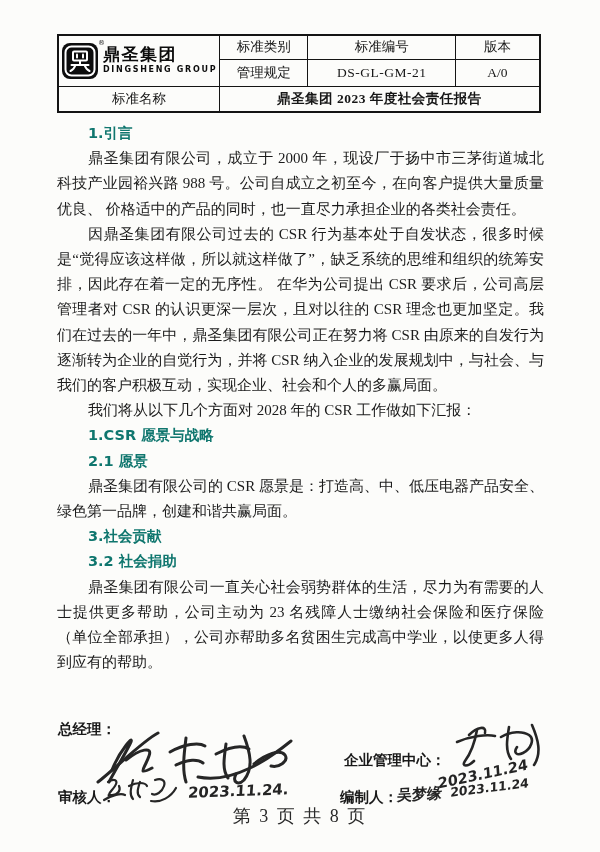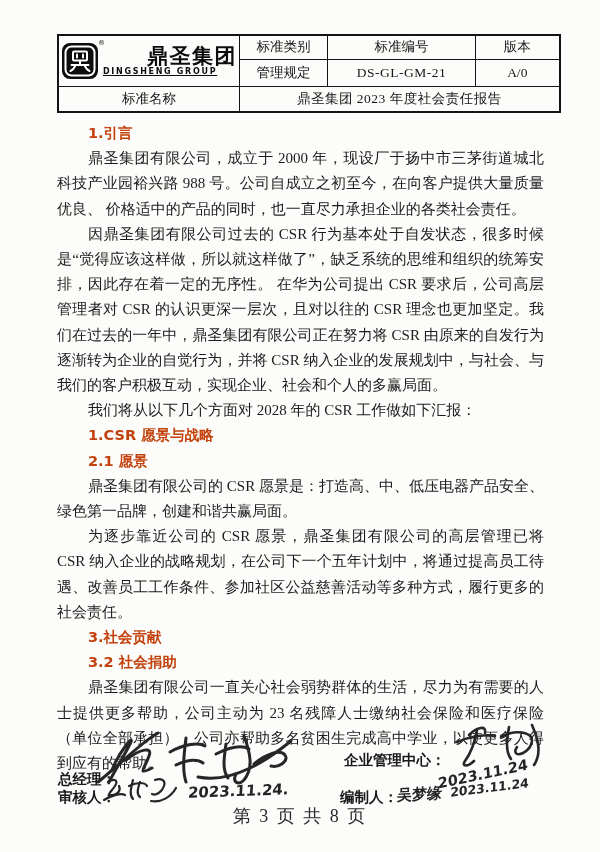--- a/index.html
+++ b/index.html
@@ -24,43 +24,43 @@
     overflow:hidden; white-space:nowrap;
   }
   td.logo-cell { width:160px; height:51px; }
   td.c-cat { width:88px; }
   td.c-num { width:148px; }
   td.c-ver { width:84px; }
   tr.r1 td { height:24px; }
   tr.r2 td { height:27px; }
   tr.r3 td { height:26px; }
   .doc-code { font-family:"Liberation Serif",serif; letter-spacing:0.5px; }
-  .doc-title { font-size:14.5px; font-weight:400; letter-spacing:0.5px;margin-top:44px; }
+  .doc-title { font-size:14.5px; font-weight:700; letter-spacing:0.5px;margin-top:44px; }
 
   .logo-wrap { display:flex; align-items:center; justify-content:center; gap:4px; }
   .logo-badge { position:relative; flex:0 0 auto; width:38px; height:38px; }
   .reg-mark { position:absolute; top:-3px; right:-6px; font-size:7px; color:#1a1a1a;
               font-family:"DejaVu Sans",sans-serif; }
   .logo-text { display:flex; flex-direction:column; align-items:flex-start; line-height:1; }
-  .logo-cn { font-family:Liberation Sans, sans-serif;
-             font-size:21px; font-weight:900; letter-spacing:1.5px; color:#0c0c0c;margin-left:44px; }
+  .logo-cn { font-family:Liberation Mono, monospace;
+             font-size:17px; font-weight:900; letter-spacing:1.5px; color:#0c0c0c; }
   .logo-en { font-family:"DejaVu Sans","Liberation Sans",sans-serif;
-             font-size:8px; font-weight:700; letter-spacing:1.7px; color:#0c0c0c; margin-top:2px;text-decoration:underline; }
+             font-size:8px; font-weight:700; letter-spacing:1.7px; color:#0c0c0c; margin-top:2px; }
 
   
   .content {
     position:absolute; left:57px; top:121px; width:487px;
     font-size:15px; line-height:25.2px;
     text-align:justify; color:#1b1b1b;
   }
   .content p { text-indent:31px; }
   .content .heading {
     text-indent:31px;
     font-family:"DejaVu Sans","Liberation Sans",sans-serif;
-    font-weight:700; font-size:14.5px; color:#c2410c;
+    font-weight:700; font-size:14.5px; color:#0f766e;
   }
 
   
   .label {
     position:absolute; font-size:14.5px; font-weight:600;
     color:#191919; white-space:nowrap;
   }
   .sig-svg { position:absolute; }
   .sig-svg path { fill:none; stroke:#262626; stroke-linecap:round; stroke-linejoin:round; }
   .hand {
@@ -124,27 +124,26 @@
     </table>
 
   <div class="content">
     <div class="heading">1.引言</div>
     <p>鼎圣集团有限公司，成立于 2000 年，现设厂于扬中市三茅街道城北科技产业园裕兴路 988 号。公司自成立之初至今，在向客户提供大量质量优良、 价格适中的产品的同时，也一直尽力承担企业的各类社会责任。</p>
     <p>因鼎圣集团有限公司过去的 CSR 行为基本处于自发状态，很多时候是“觉得应该这样做，所以就这样做了”，缺乏系统的思维和组织的统筹安排，因此存在着一定的无序性。 在华为公司提出 CSR 要求后，公司高层管理者对 CSR 的认识更深一层次，且对以往的 CSR 理念也更加坚定。我们在过去的一年中，鼎圣集团有限公司正在努力将 CSR 由原来的自发行为逐渐转为企业的自觉行为，并将 CSR 纳入企业的发展规划中，与社会、与我们的客户积极互动，实现企业、社会和个人的多赢局面。</p>
     <p>我们将从以下几个方面对 2028 年的 CSR 工作做如下汇报：</p>
     <div class="heading">1.CSR 愿景与战略</div>
     <div class="heading">2.1 愿景</div>
     <p>鼎圣集团有限公司的 CSR 愿景是：打造高、中、低压电器产品安全、绿色第一品牌，创建和谐共赢局面。</p>
-    <p>为逐步靠近公司的 CSR 愿景，鼎圣集团有限公司的高层管理已将 CSR 纳入企业的战略规划，在公司下一个五年计划中，将通过提高员工待遇、改善员工工作条件、参加社区公益慈善活动等多种方式，履行更多的社会责任。</p>
     <div class="heading">3.社会贡献</div>
     <div class="heading">3.2 社会捐助</div>
     <p>鼎圣集团有限公司一直关心社会弱势群体的生活，尽力为有需要的人士提供更多帮助，公司主动为 23 名残障人士缴纳社会保险和医疗保险（单位全部承担），公司亦帮助多名贫困生完成高中学业，以使更多人得到应有的帮助。</p>
   </div>
 
-  <span class="label" style="left:58px; top:770px;">总经理：</span>
+  <span class="label" style="left:58px; top:720px;">总经理：</span>
   <svg class="sig-svg" style="left:92px; top:724px;" width="205" height="66" viewBox="0 0 205 66">
     <g stroke-width="3">
       <path d="M20 46 C28 26 44 8 38 20 C32 32 22 48 17 58"></path>
       <path d="M6 58 C26 42 52 16 66 9"></path>
       <path d="M34 36 C48 25 61 22 57 32 C53 44 44 52 60 44"></path>
       <path d="M94 14 C92 30 90 46 94 58"></path>
       <path d="M78 28 C92 20 107 18 113 22"></path>
       <path d="M84 41 C96 35 106 35 111 39"></path>
       <path d="M134 20 C132 34 130 46 136 54"></path>
       <path d="M124 30 C138 23 150 21 157 25"></path>

